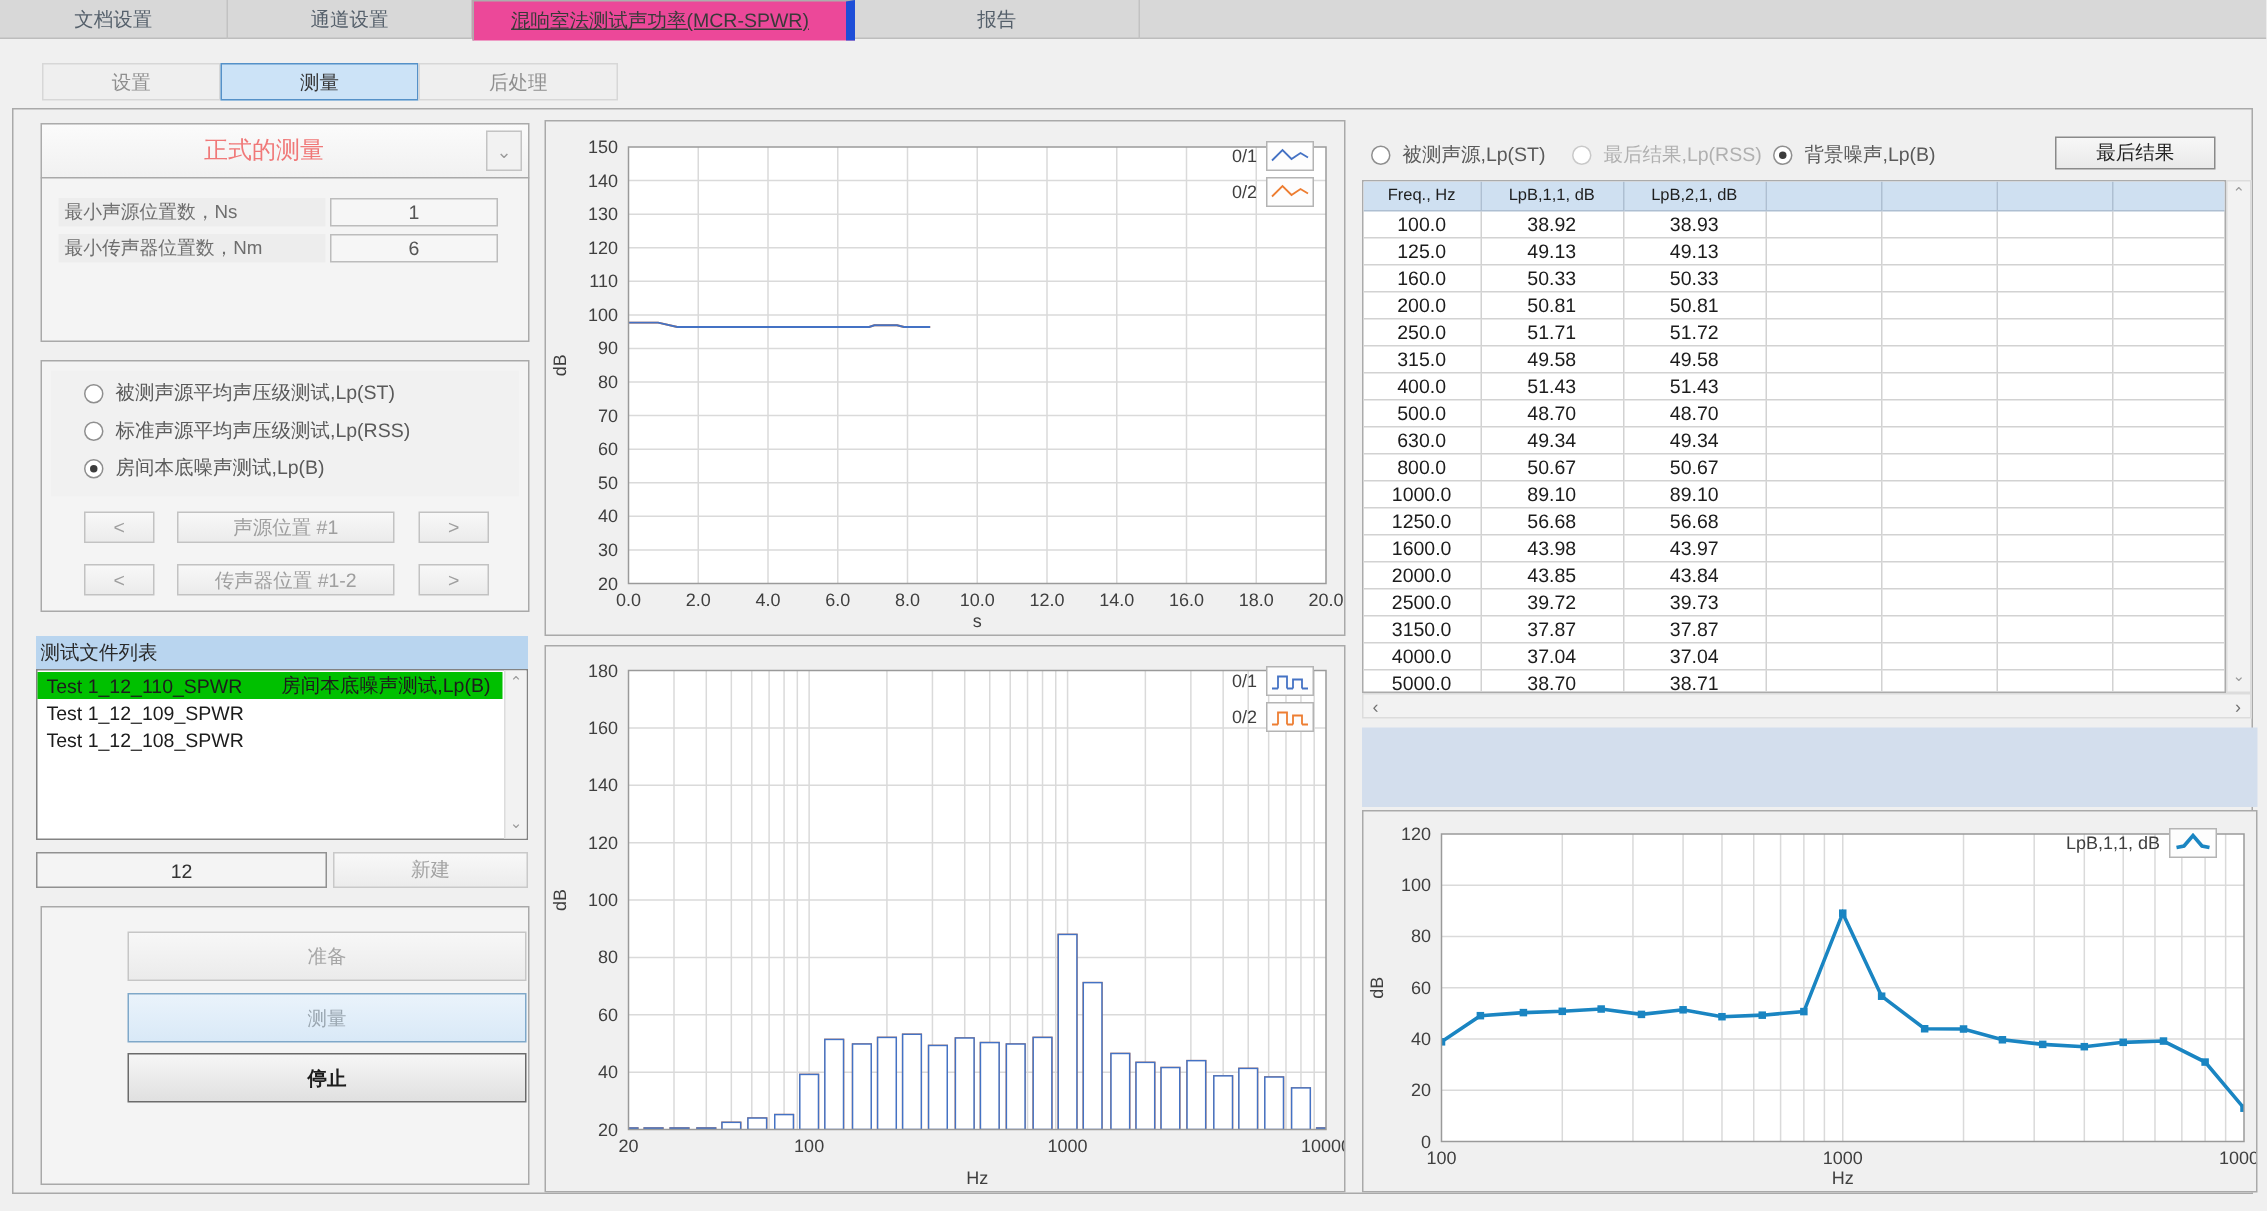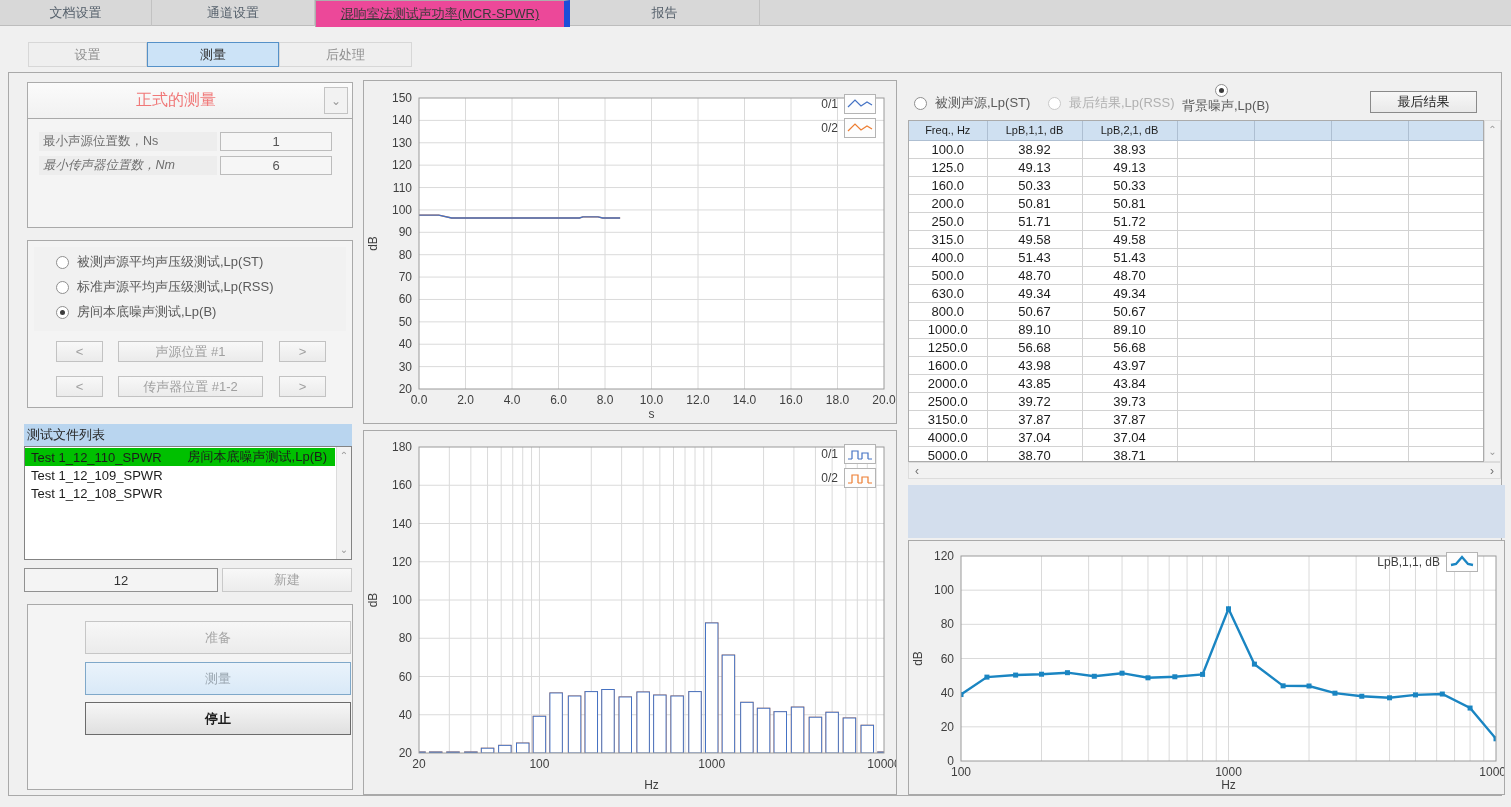--- a/index.html
+++ b/index.html
@@ -120,21 +120,21 @@
 
   <div class="combo">
     <span class="combo-text">正式的测量</span>
     <span class="combo-btn">⌄</span>
   </div>
 
   <div class="panelbox" style="left:27px;top:118px;width:326px;height:110px;">
     <div style="position:relative;width:100%;height:100%;">
       <div class="flabel" style="top:13px;">最小声源位置数，Ns</div>
       <div class="fvalue" style="top:13px;">1</div>
-      <div class="flabel" style="top:37px;font-style:italic;">最小传声器位置数，Nm</div>
+      <div class="flabel" style="top:37px;">最小传声器位置数，Nm</div>
       <div class="fvalue" style="top:37px;">6</div>
     </div>
   </div>
 
   <div class="panelbox" style="left:27px;top:240px;width:326px;height:168px;">
     <div style="position:absolute;left:6px;top:6px;width:312px;height:84px;background:#f1f1f1;"></div>
     <div class="radio-row" style="left:28px;top:12px;">
       <span class="rc"></span>
       <span class="rl">被测声源平均声压级测试,Lp(ST)</span>
     </div>
@@ -401,21 +401,21 @@
   </div>
 
   <div class="radio-row" style="left:914px;top:94px;">
     <span class="rc"></span>
     <span class="rl">被测声源,Lp(ST)</span>
   </div>
   <div class="radio-row dis" style="left:1048px;top:94px;">
     <span class="rc"></span>
     <span class="rl">最后结果,Lp(RSS)</span>
   </div>
-  <div class="radio-row sel" style="left:1182px;top:84px;flex-direction:column;">
+  <div class="radio-row sel" style="left:1182px;top:94px;">
     <span class="rc"></span>
     <span class="rl">背景噪声,Lp(B)</span>
   </div>
   <div class="final-btn">最后结果</div>
 
   <div class="rtable">
     <table>
       <thead>
           <tr id="thr">
             <th style="width: 78px;">Freq., Hz</th>

